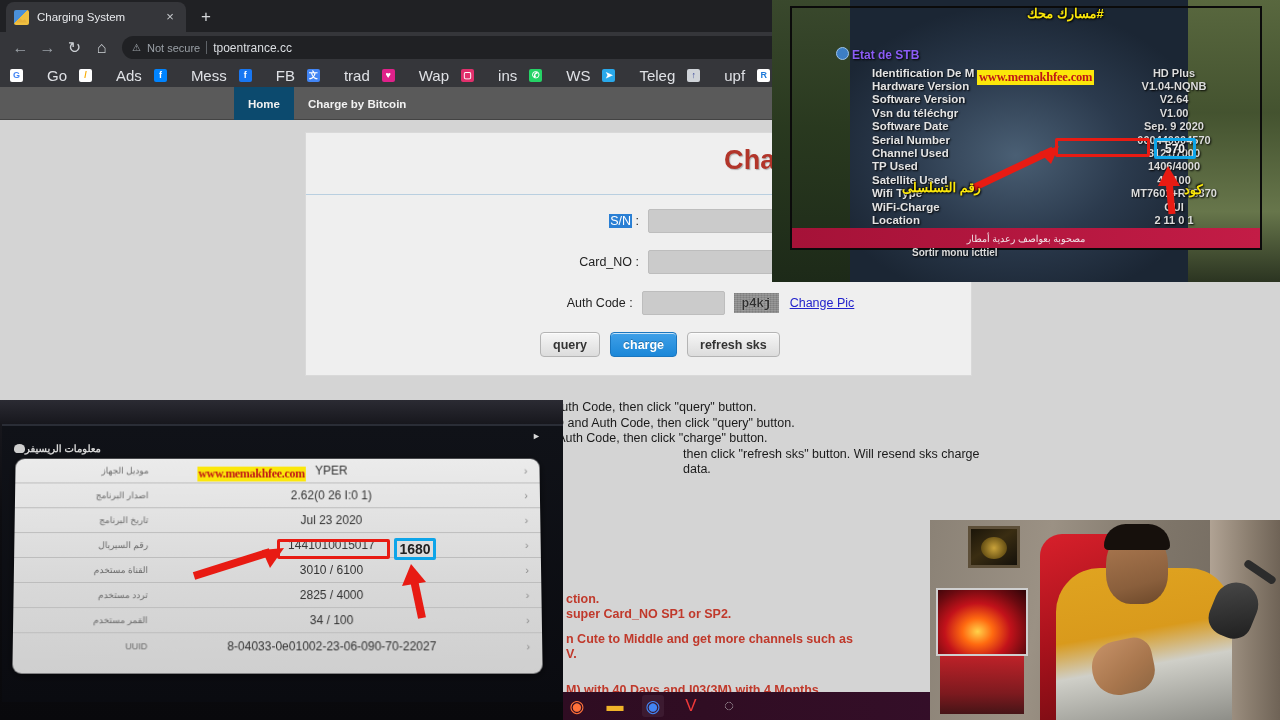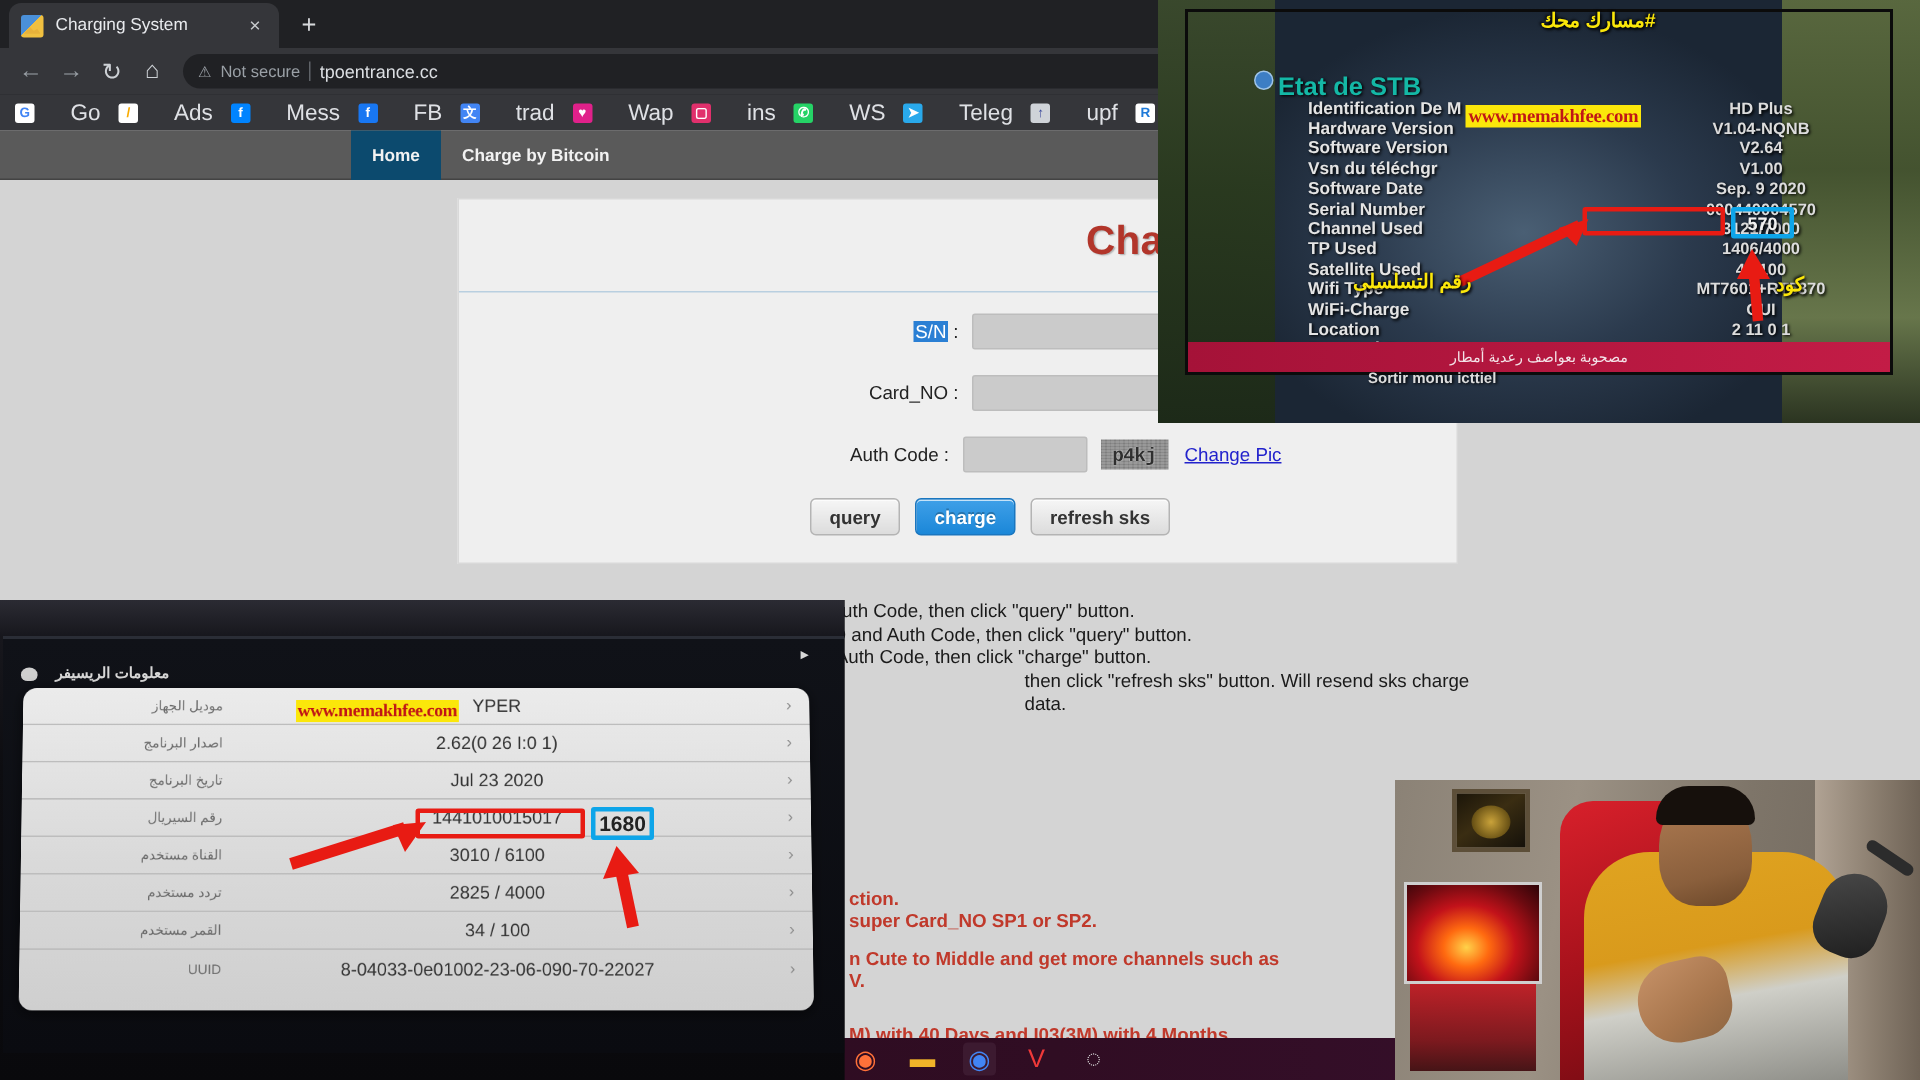--- a/index.html
+++ b/index.html
@@ -171,21 +171,21 @@
   .stb-photo::after{
     content:""; position:absolute; right:0; top:0; width:92px; height:100%;
     background:linear-gradient(180deg,#5c6b3f 0%,#46552f 40%,#6b7a4c 75%,#2c3520 100%);
     opacity:.95;
   }
   .stb-frame {
     position:absolute; left:18px; top:6px; right:18px; bottom:32px;
     border:2px solid #0b0b0b; background:rgba(0,0,0,0);
   }
   .stb-toprow {
-    position:absolute; left:80px; top:48px; font-size:17px; color:#14b8a6;
+    position:absolute; left:80px; top:48px; font-size:12px; color:#8b5cf6;
     text-shadow:1px 1px 2px #000; font-weight:bold;
   }
   .stb-list { position:absolute; left:100px; top:66px; right:26px; }
   .stb-row { display:flex; align-items:center; height:13.4px; }
   .stb-k {
     flex:0 0 222px; font-size:11.5px; font-weight:bold; color:#e4e4e4;
     text-shadow:1px 1px 2px #000; white-space:nowrap;
   }
   .stb-v {
     flex:1; text-align:center; font-size:11px; font-weight:bold; color:#dcdcdc;
@@ -225,21 +225,21 @@
     background:linear-gradient(180deg,#1a1a20 0%,#0d0d11 35%,#09090c 100%); }
   .rcv-top {
     position:absolute; left:0; right:0; top:0; height:24px;
     background:linear-gradient(180deg,#2b2b33,#17171d);
   }
   .rcv-tvbody {
     position:absolute; left:2px; top:24px; right:0; bottom:18px;
     background:linear-gradient(180deg,#101218 0%,#0a0b10 100%);
     border-top:2px solid #2a2d36;
   }
-  .rcv-header { position:absolute; left:14px; top:43px; display:flex; align-items:center; gap:12px; }
+  .rcv-header { position:absolute; left:14px; top:43px; display:flex; align-items:center; gap:0; }
   .rcv-dot { width:11px; height:9px; background:#cfcfcf; border-radius:50% 50% 40% 40%; }
   .rcv-title-ar { font-size:10px; color:#d8d8d8; direction:rtl; font-weight:bold; }
   .rcv-panel {
     position:absolute; left:14px; right:22px; top:58px; height:215px;
     background:linear-gradient(180deg,#ebebeb 0%,#d9d9d9 55%,#cfcfcf 100%);
     border-radius:9px; box-shadow:0 2px 10px rgba(0,0,0,.6);
     transform:perspective(600px) rotateX(2deg);
   }
   .rcv-row {
     position:relative; height:25px; display:flex; align-items:center;

